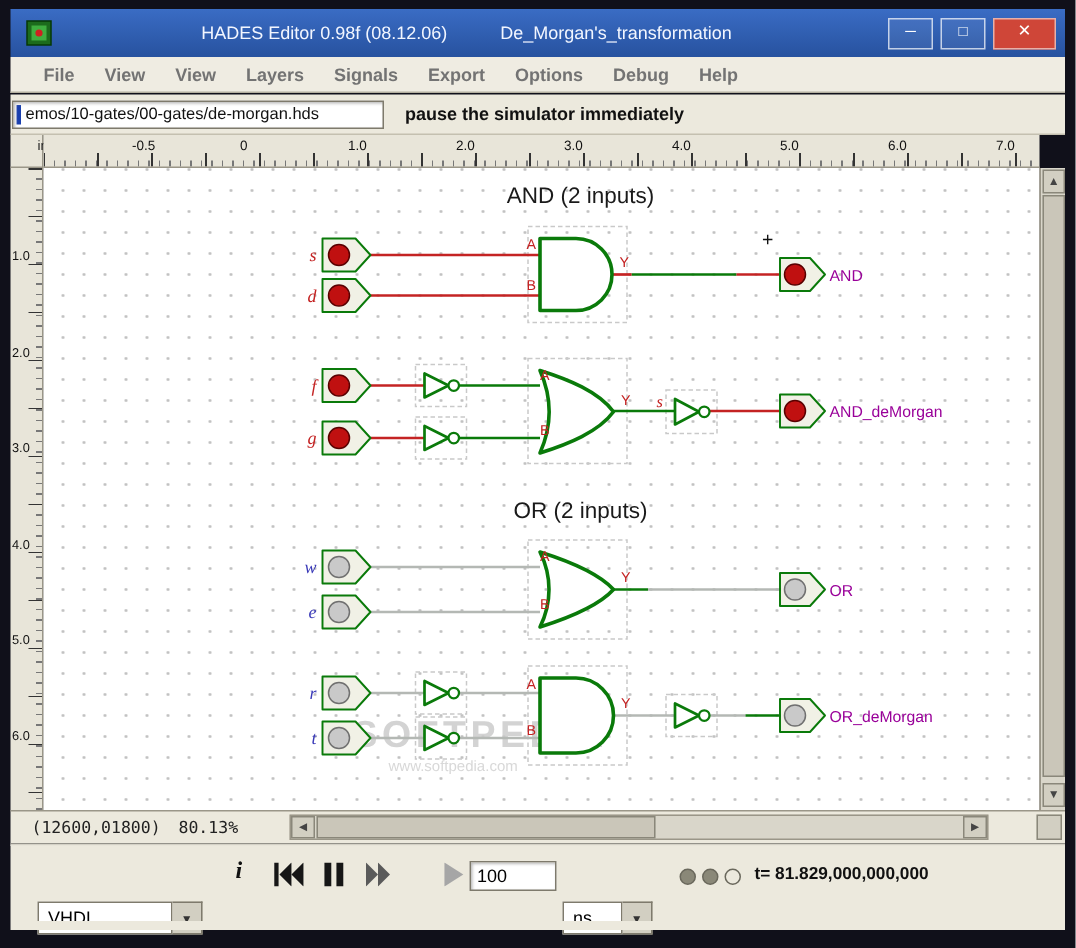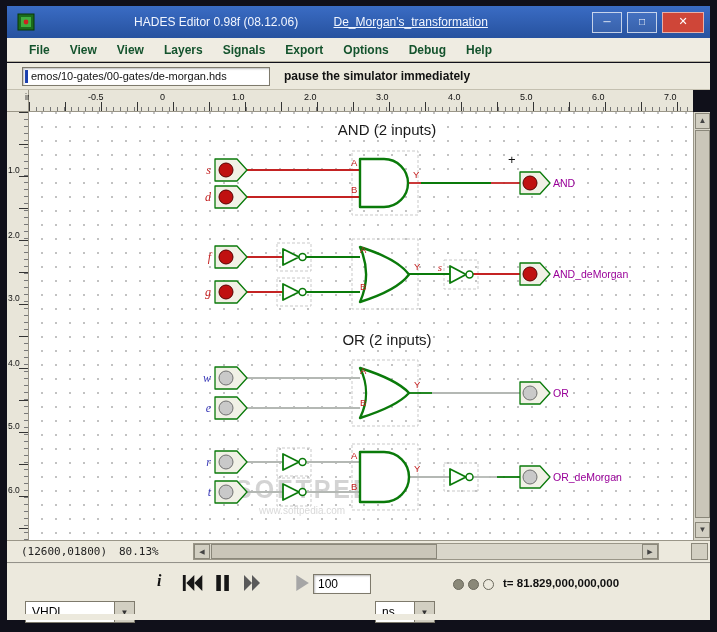--- a/index.html
+++ b/index.html
@@ -3,31 +3,31 @@
 <meta charset="utf-8">
 <style>
   html,body{margin:0;padding:0;}
   body{width:717px;height:632px;position:relative;background:#10101a;font-family:"Liberation Sans",sans-serif;overflow:hidden;}
   .abs{position:absolute;}
 
   
   .titlebar{left:7px;top:6px;width:703px;height:32px;background:linear-gradient(#3a6cc4,#27529f);display:flex;align-items:center;padding:0 6px;box-sizing:border-box;}
   .win-icon{width:18px;height:18px;margin-left:4px;flex:0 0 auto;}
   .title-wrap{flex:1;text-align:center;color:#f2f6ff;font-size:12px;white-space:nowrap;}
-  .title-wrap .t2{margin-left:32px;text-decoration:underline;}
+  .title-wrap .t2{margin-left:32px;}
   .tb-btn{width:28px;height:19px;border:1px solid rgba(255,255,255,.7);color:#fff;font-size:10px;line-height:17px;text-align:center;margin-left:5px;background:rgba(255,255,255,.07);flex:0 0 auto;cursor:default;}
   .tb-btn.close{width:40px;background:#cf4638;border-color:#e8b0a8;font-size:11px;}
 
   
   .menubar{left:7px;top:38px;width:703px;height:24px;background:#efece2;border-bottom:1px solid #b3af9f;display:flex;align-items:center;padding-left:12px;box-sizing:border-box;}
-  .menu-item{font-weight:bold;font-size:12px;color:#14532d;padding:0 10px;}
+  .menu-item{font-weight:bold;font-size:12px;color:#737373;padding:0 10px;}
 
   
   .toolbar{left:7px;top:63px;width:703px;height:27px;background:#ece9dd;display:flex;align-items:center;box-sizing:border-box;border-bottom:1px solid #c4c0b0;}
-  .path-input{margin-left:15px;width:236px;height:17px;border:1px solid #7e7a6c;box-shadow:inset 1px 1px 2px #bbb;font-size:11px;font-family:"Liberation Sans",sans-serif;color:#111;background:#fff linear-gradient(#1a3fae,#1a3fae) no-repeat 2px 2px/3px 13px;padding:0 2px 0 8px;}
+  .path-input{margin-left:1px;width:236px;height:17px;border:1px solid #7e7a6c;box-shadow:inset 1px 1px 2px #bbb;font-size:11px;font-family:"Liberation Sans",sans-serif;color:#111;background:#fff linear-gradient(#1a3fae,#1a3fae) no-repeat 2px 2px/3px 13px;padding:0 2px 0 8px;}
   .toolbar-hint{margin-left:14px;font-weight:bold;font-size:12px;color:#111;}
 
   
   .corner{left:7px;top:90px;width:22px;height:22px;background:#e8e5d9;border-right:1px solid #9a9688;border-bottom:1px solid #9a9688;box-sizing:border-box;font-size:9px;color:#222;padding:2px 0 0 18px;}
   .hruler{left:29px;top:90px;width:664px;height:22px;background:#e8e5d9;border-bottom:1px solid #9a9688;box-sizing:border-box;
     background-image:repeating-linear-gradient(90deg,#333 0 1px,transparent 1px 36px),repeating-linear-gradient(90deg,#777 0 1px,transparent 1px 7px);
     background-size:100% 9px,100% 4px;background-position:left bottom,left bottom;background-repeat:no-repeat;}
   .hruler .rl{position:absolute;top:2px;font-size:9px;color:#111;}
   .vruler{left:7px;top:112px;width:22px;height:428px;background:#e8e5d9;border-right:1px solid #9a9688;box-sizing:border-box;
     background-image:repeating-linear-gradient(180deg,#333 0 1px,transparent 1px 32px),repeating-linear-gradient(180deg,#777 0 1px,transparent 1px 7px);

